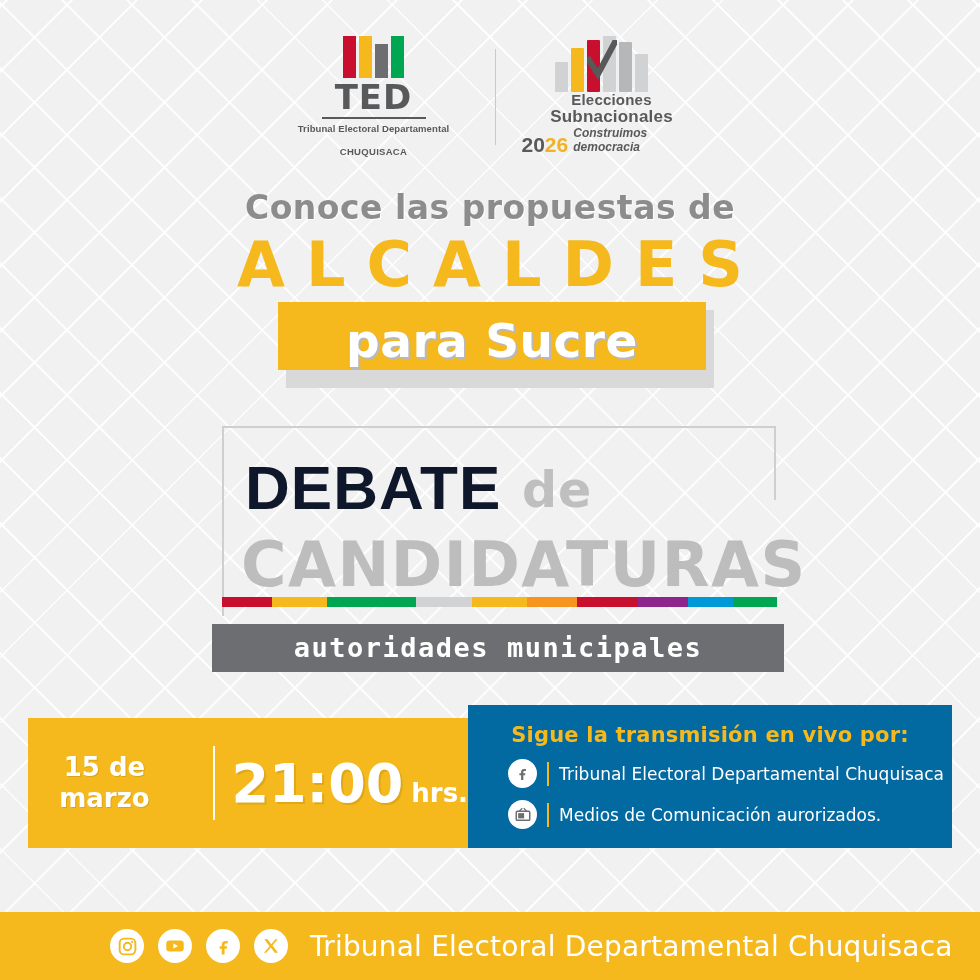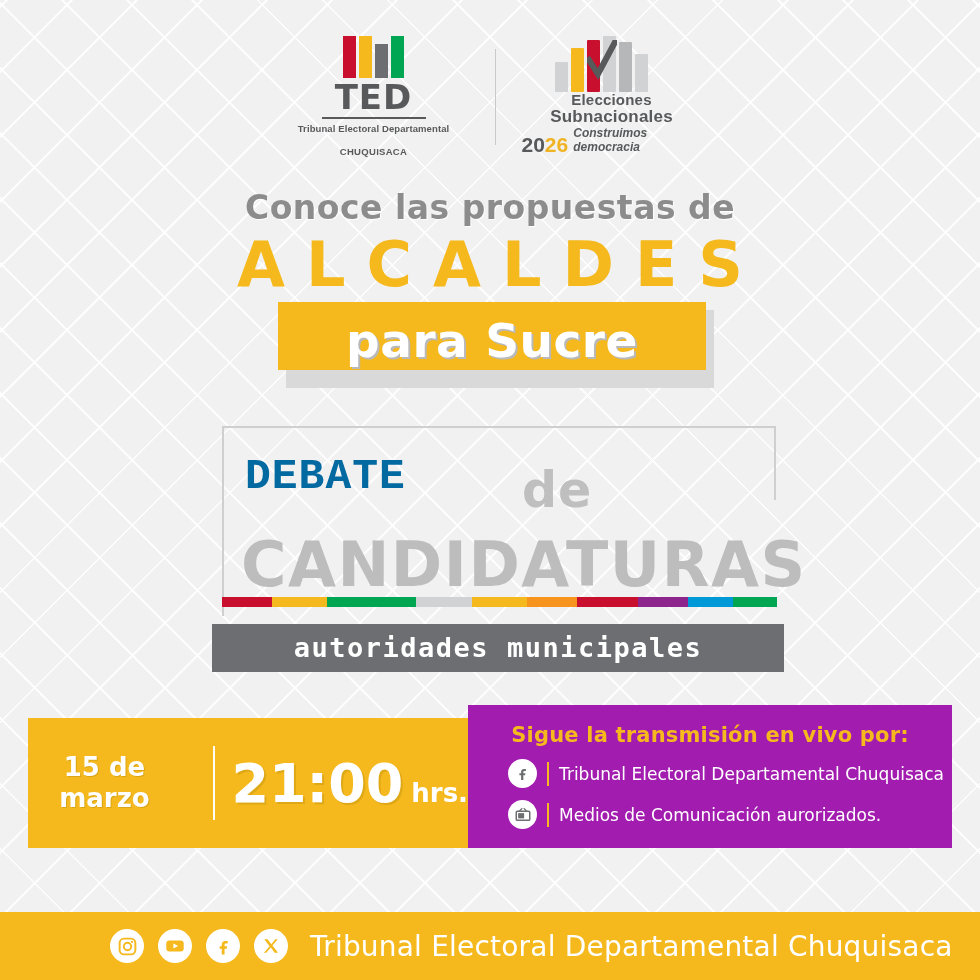--- a/index.html
+++ b/index.html
@@ -85,22 +85,22 @@
   
   .debate-frame{
     position:absolute;left:222px;top:426px;width:550px;height:72px;
     border:2px solid #cfcfcf;border-bottom:none;
   }
   .debate-line{
     position:absolute;left:222px;top:426px;width:2px;height:190px;background:#cfcfcf;
   }
   .debate-word{
     position:absolute;left:245px;top:452px;
-    font-family:Liberation Mono, monospace;
-    font-size:43px;font-weight:bold;color:#0369a1;letter-spacing:1px;
+    font-family:Liberation Sans, sans-serif;
+    font-size:62px;font-weight:bold;color:#0f172a;letter-spacing:1px;
   }
   .debate-de{
     position:absolute;left:522px;top:462px;
     font-family:"DejaVu Sans", sans-serif;
     font-size:49px;font-weight:bold;color:#bfbfbf;letter-spacing:1px;
   }
   .candidaturas{
     position:absolute;left:241px;top:528px;
     font-family:"DejaVu Sans", sans-serif;
     font-size:62px;font-weight:bold;color:#bdbdbd;letter-spacing:1.5px;
@@ -135,21 +135,21 @@
   .vline{width:3px;height:74px;background:#ffffff;margin:0 16px;opacity:.95;}
   .time-block{display:flex;align-items:baseline;color:#ffffff;}
   .time-h{
     font-family:"DejaVu Sans", sans-serif;font-size:54px;font-weight:bold;letter-spacing:0;
     text-shadow:2px 2px 0 rgba(170,130,10,.3);
   }
   .time-u{
     font-family:"DejaVu Sans", sans-serif;font-size:26px;font-weight:bold;margin-left:8px;
   }
   .panel-right{
-    position:absolute;left:468px;top:705px;width:484px;height:143px;background:#a21caf;
+    position:absolute;left:468px;top:705px;width:484px;height:143px;background:#0369a1;
     padding:0;
   }
   .live-title{
     color:#f5b91d;font-family:"DejaVu Sans", sans-serif;font-weight:bold;font-size:21px;
     text-align:center;margin-top:18px;letter-spacing:.2px;
   }
   .live-row{display:flex;align-items:center;margin:12px 0 0 40px;}
   .live-row .ico{
     width:29px;height:29px;border-radius:50%;background:#ffffff;
     display:flex;align-items:center;justify-content:center;flex:0 0 auto;

